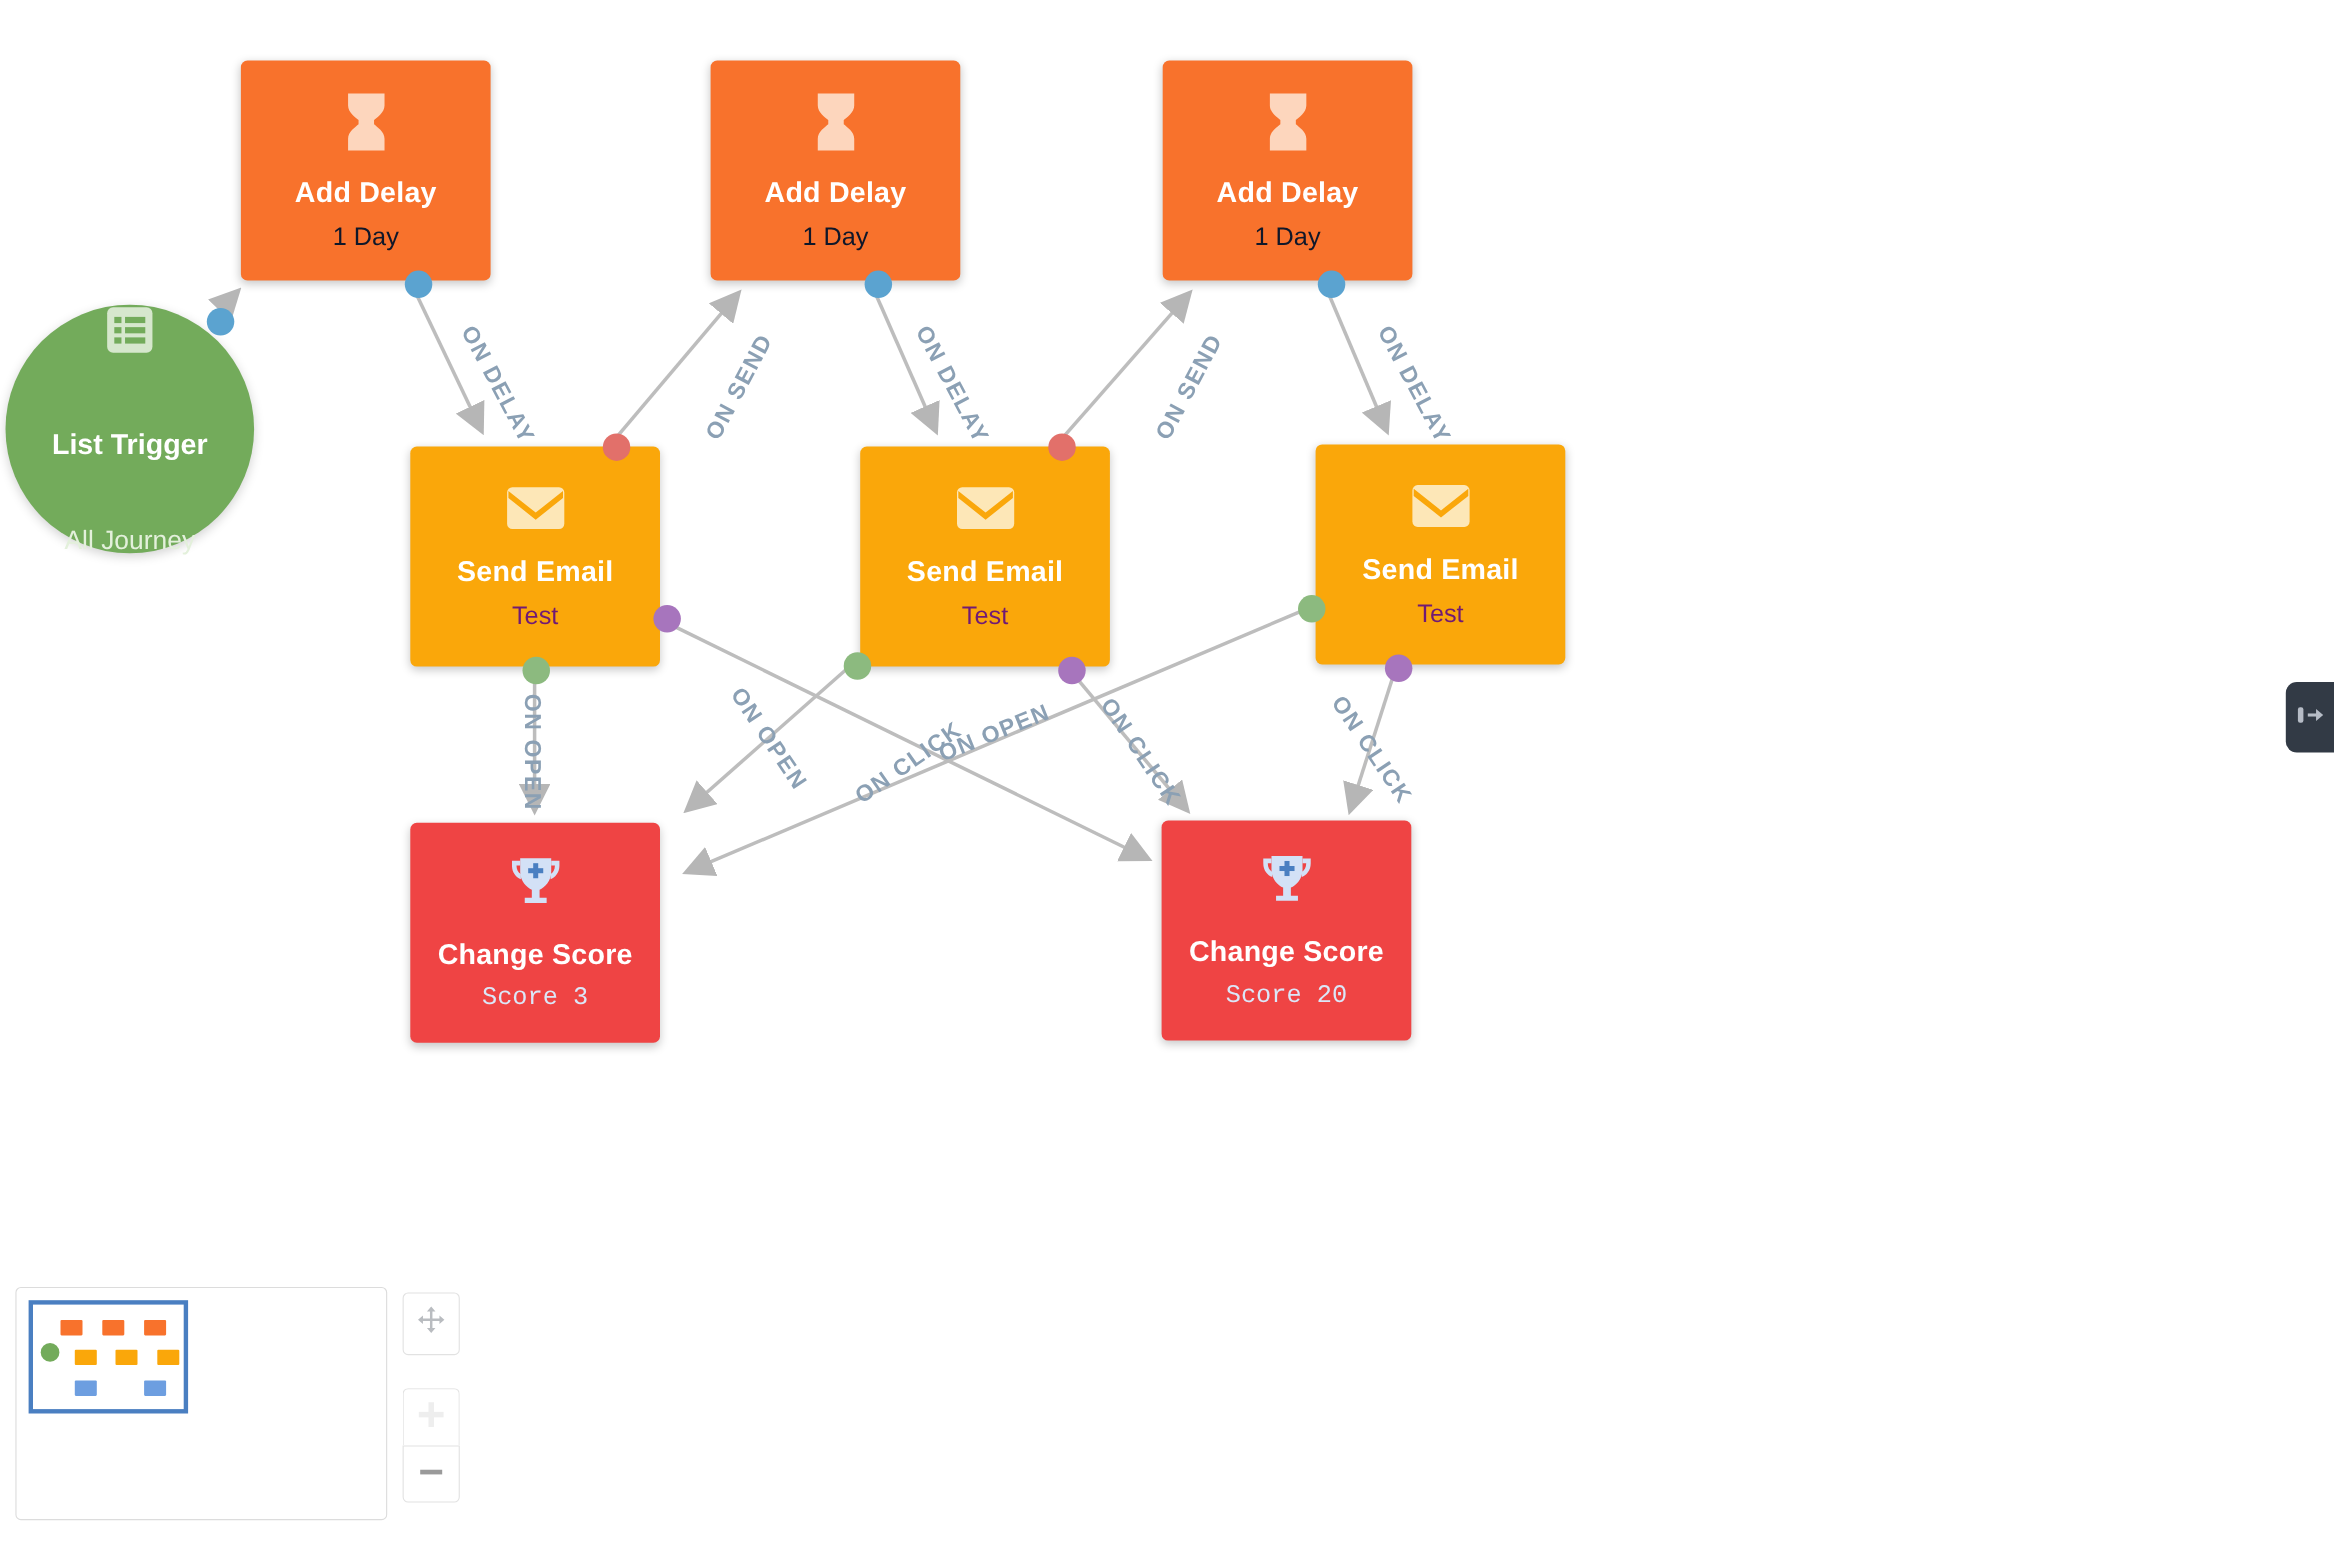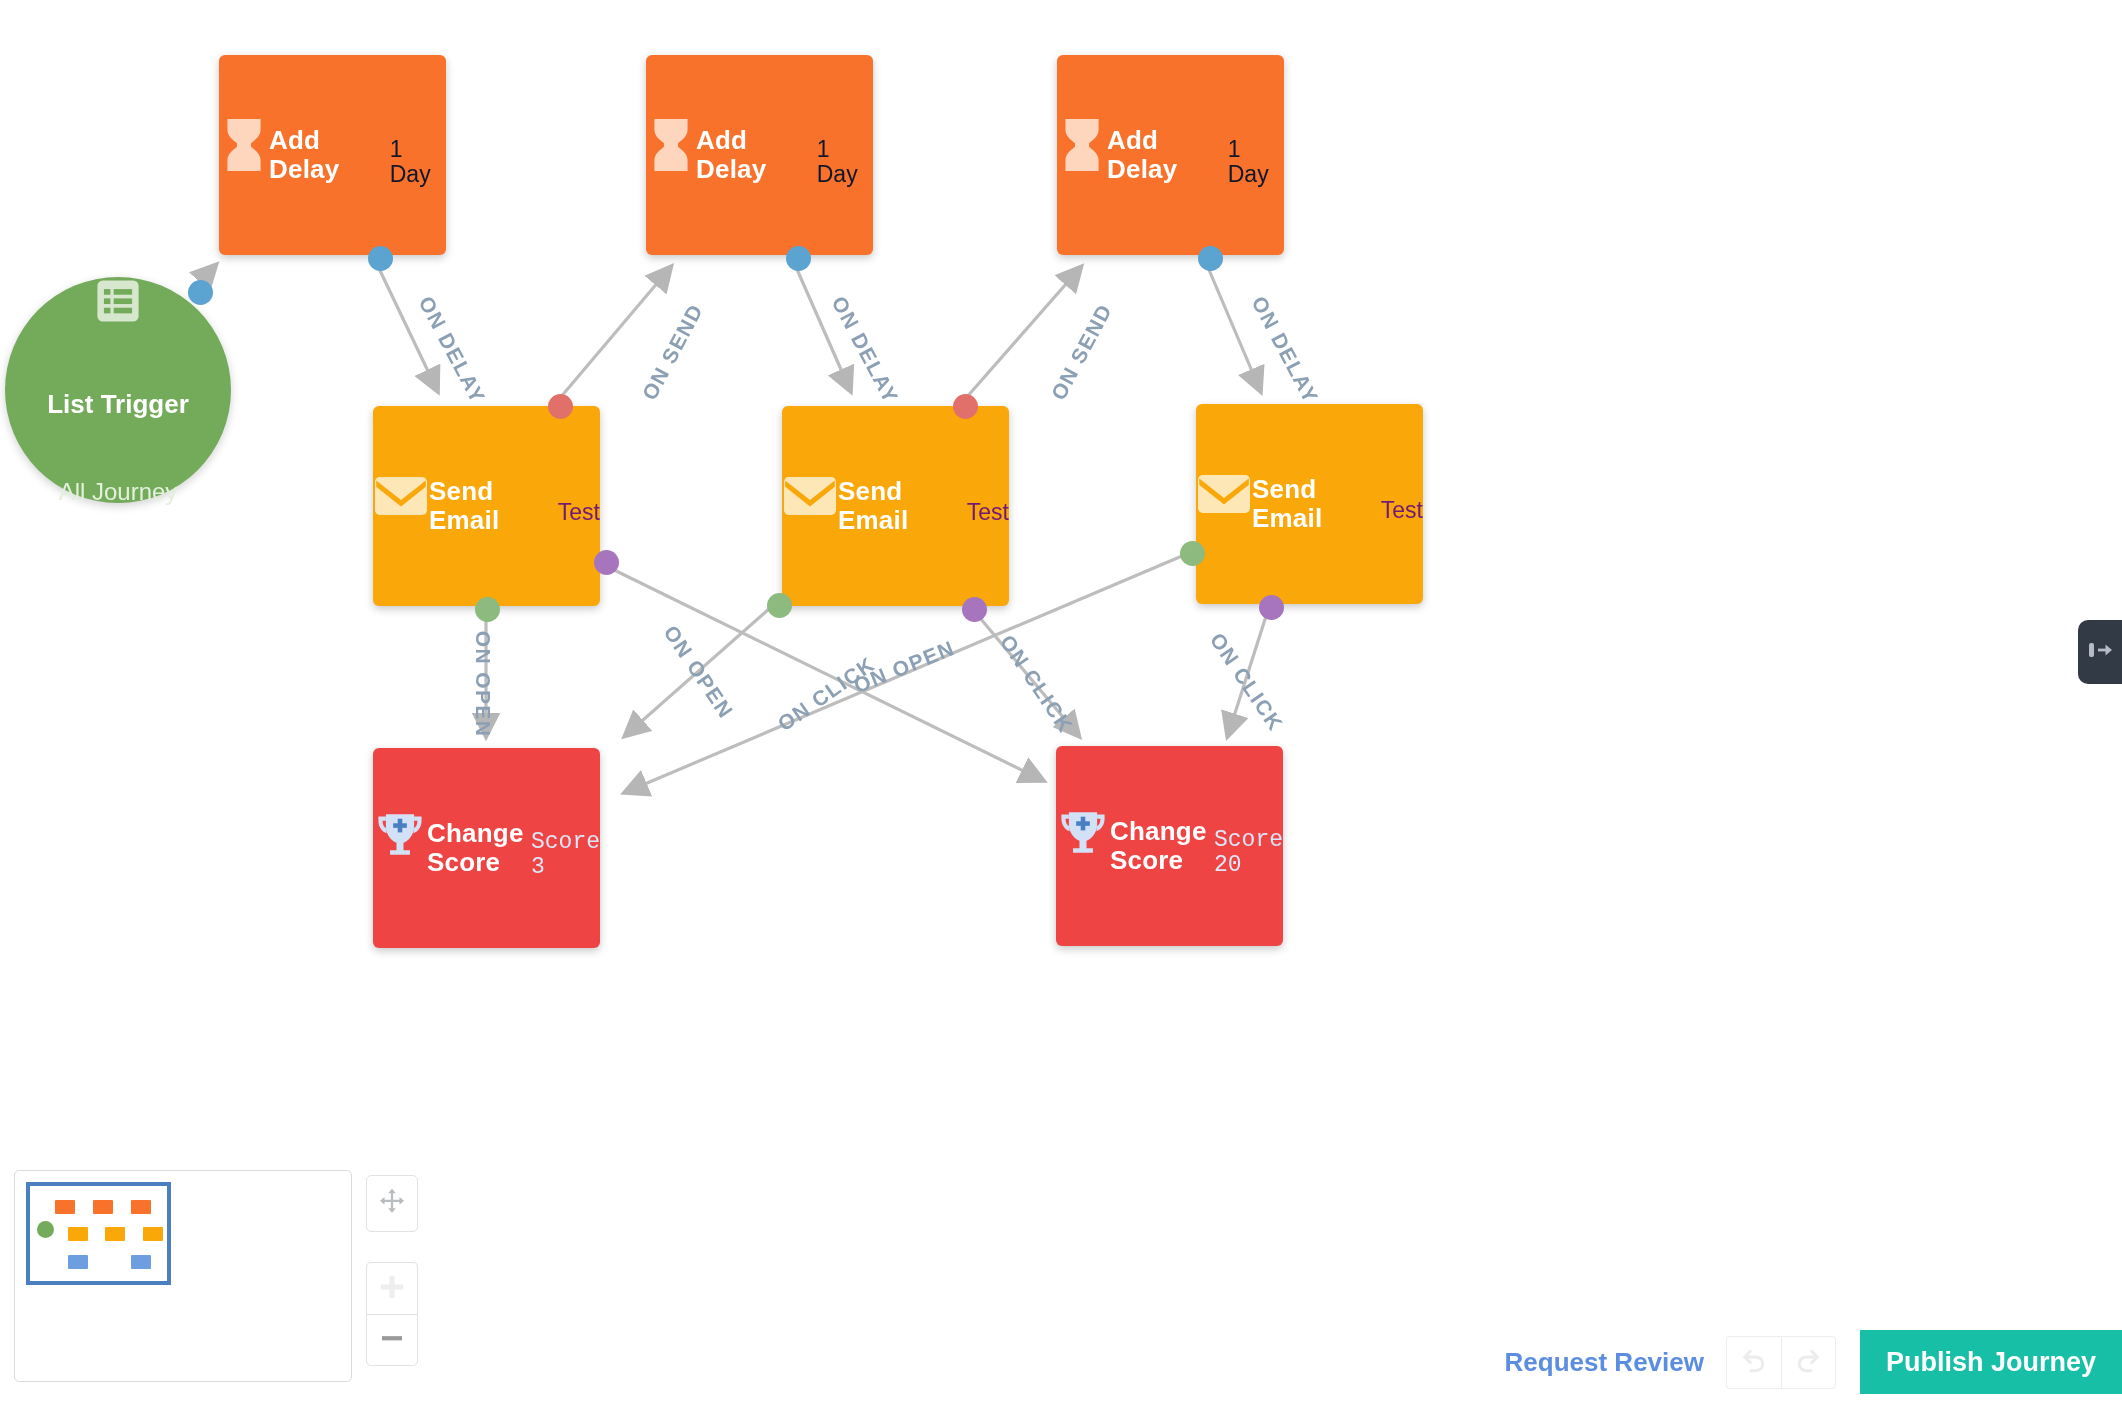--- a/index.html
+++ b/index.html
@@ -11,21 +11,21 @@
     position:relative;
   }
   #canvas{position:absolute;inset:0;}
   #edge-layer{position:absolute;left:0;top:0;width:2122px;height:1408px;pointer-events:none;}
 
   
   .node{
     position:absolute;
     box-sizing:border-box;
     border-radius:6px;
-    display:flex;
+    display:flex;flex-direction:column;
     align-items:center;justify-content:center;
     box-shadow:0 3px 9px rgba(0,0,0,.22);
     color:#fff;
     user-select:none;
   }
   .node .ico{margin-bottom:16px;display:block;}
   .node .title{font-size:26px;font-weight:bold;letter-spacing:.2px;line-height:1.1;}
   .node .sub{font-size:23px;margin-top:14px;opacity:.82;line-height:1.1;font-weight:normal;}
 
   .node.delay{background:#f8722c;}
@@ -327,40 +327,20 @@
     </span>
   </div>
   <div class="ctrlbtn" id="btn-zoom-out">
     <span>
       <svg width="30" height="30" viewBox="0 0 24 24" fill="#9a9a9a">
         <rect x="4" y="10.5" width="16" height="3.4"></rect>
       </svg>
     </span>
   </div>
 
-  <div id="actions">
-    <a id="request-review">Request Review</a>
-    <div class="histbtn" id="btn-undo">
-      <span>
-        <svg width="30" height="30" viewBox="0 0 24 24" fill="none" stroke="#ececec" stroke-width="2.4" stroke-linecap="round">
-          <path d="M5.5 9.5h8a5.5 5.5 0 0 1 0 11h-4"></path>
-          <path d="M9 5 4.6 9.5 9 14"></path>
-        </svg>
-      </span>
-    </div>
-    <div class="histbtn" id="btn-redo">
-      <span>
-        <svg width="30" height="30" viewBox="0 0 24 24" fill="none" stroke="#ececec" stroke-width="2.4" stroke-linecap="round">
-          <path d="M18.5 9.5h-8a5.5 5.5 0 0 0 0 11h4"></path>
-          <path d="M15 5l4.4 4.5L15 14"></path>
-        </svg>
-      </span>
-    </div>
-    <button id="publish">Publish Journey</button>
-  </div>
 
   <div id="panel-tab">
     <span>
       <svg width="26" height="22" viewBox="0 0 26 22" fill="#b6bcc6">
         <rect x="2" y="4" width="5" height="14" rx="2"></rect>
         <rect x="11" y="9.6" width="10" height="2.8"></rect>
         <path d="M18.5 5.6 25 11l-6.5 5.4z"></path>
       </svg>
     </span>
   </div>

